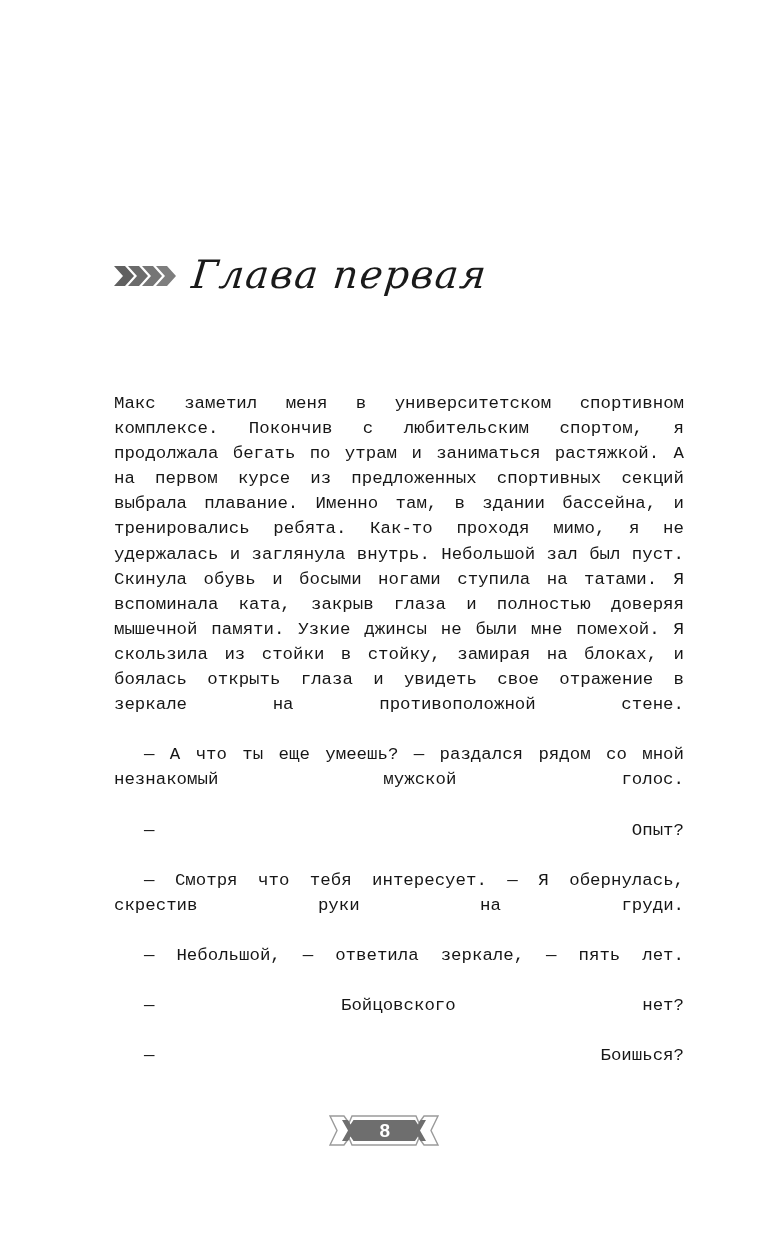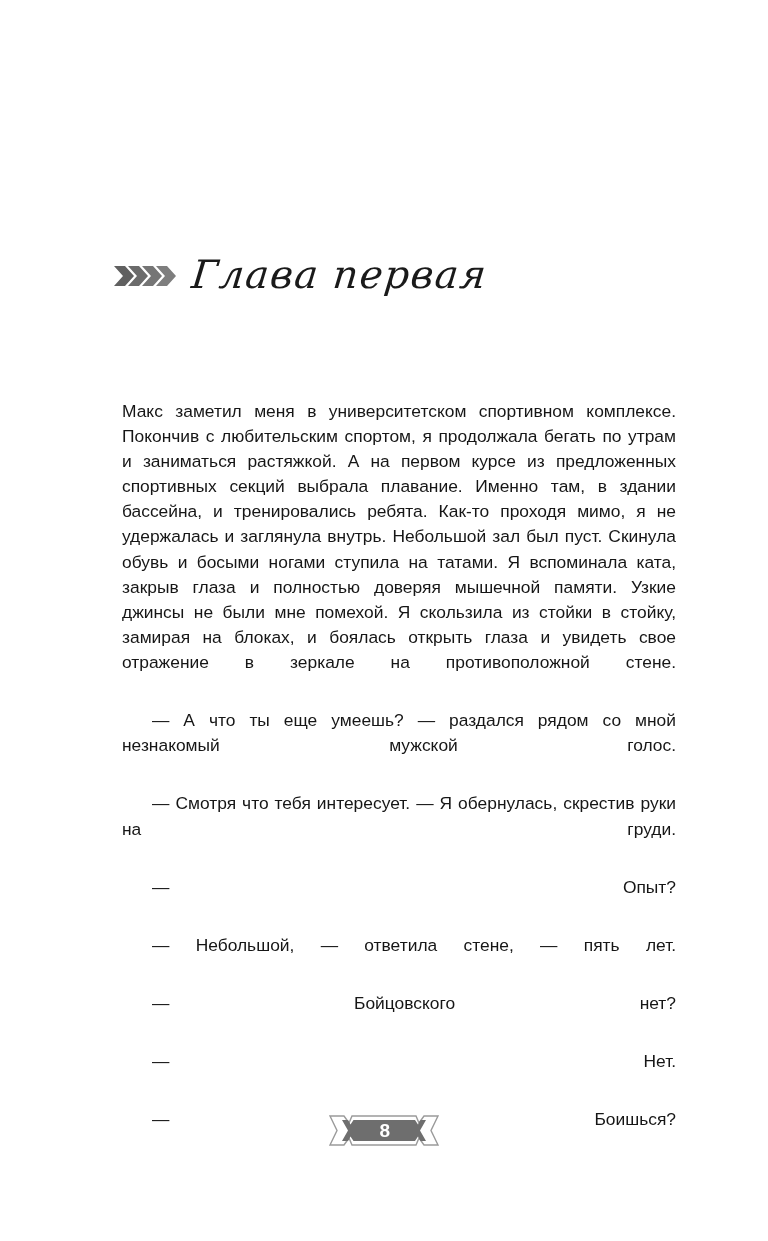--- a/index.html
+++ b/index.html
@@ -60,22 +60,23 @@
     width: 570px;
     font-size: 17.4px;
     line-height: 25.1px;
     color: #161616;
     text-align: justify;
     text-justify: inter-word;
     hyphens: manual;
   }
 
   .body-copy p {
-    margin: 8px;
+    margin: 0;
     text-indent: 0;
+    font-family: Liberation Mono, monospace;
   }
 
   .body-copy p.indent {
     text-indent: 30px;
   }
 
   
   .body-copy p:after {
     content: "";
     display: inline-block;
@@ -127,25 +128,24 @@
         <path d="M42 2 L53 2 L62 12 L53 22 L42 22 L51 12 Z" fill="#7e7e7e"></path>
       </svg>
     </span>
 
     <span class="chapter-title">Глава первая</span>
   </div>
 
   <div class="body-copy">
     <p>Макс заметил меня в университетском спортивном комплексе. Покончив с любительским спортом, я продолжала бегать по утрам и заниматься растяжкой. А на первом курсе из предложенных спортивных секций выбрала плавание. Именно там, в здании бассейна, и тренировались ребята. Как-то проходя мимо, я не удержалась и заглянула внутрь. Небольшой зал был пуст. Скинула обувь и босыми ногами ступила на татами. Я вспоминала ката, закрыв глаза и полностью доверяя мышечной памяти. Узкие джинсы не были мне помехой. Я скользила из стойки в стойку, замирая на блоках, и боялась открыть глаза и увидеть свое отражение в зеркале на противоположной стене.</p>
     <p class="indent">— А что ты еще умеешь? — раздался рядом со мной незнакомый мужской голос.</p>
+    <p class="indent">— Опыт?</p>
     <p class="indent">— Смотря что тебя интересует. — Я обернулась, скрестив руки на груди.</p>
-    <p class="indent">— Опыт?</p>
-    <p class="indent">— Небольшой, — ответила стене, — пять лет.</p>
+    <p class="indent">— Небольшой, — ответила зеркале, — пять лет.</p>
     <p class="indent">— Бойцовского нет?</p>
-    <p class="indent">— Нет.</p>
     <p class="indent">— Боишься?</p>
 
   </div>
 
   <div class="page-number-banner">
     <svg class="banner-shape" viewBox="0 0 112 37" preserveAspectRatio="none">
       <path d="M2 4 L16 4 L21 11 L24 4 L88 4 L91 11 L96 4 L110 4 L103 18.5 L110 33 L96 33 L91 26 L88 33 L24 33 L21 26 L16 33 L2 33 L9 18.5 Z" fill="#ffffff" stroke="#9a9a9a" stroke-width="1.4"></path>
       <path d="M14 8 L20 8 L22.5 12.5 L25.5 8 L87 8 L90 12.5 L92.5 8 L98 8 L92 18.5 L98 29 L92.5 29 L90 24.5 L87 29 L25.5 29 L22.5 24.5 L20 29 L14 29 L20 18.5 Z" fill="#6e6e6e"></path>
     </svg>
     <span class="page-num">8</span>

